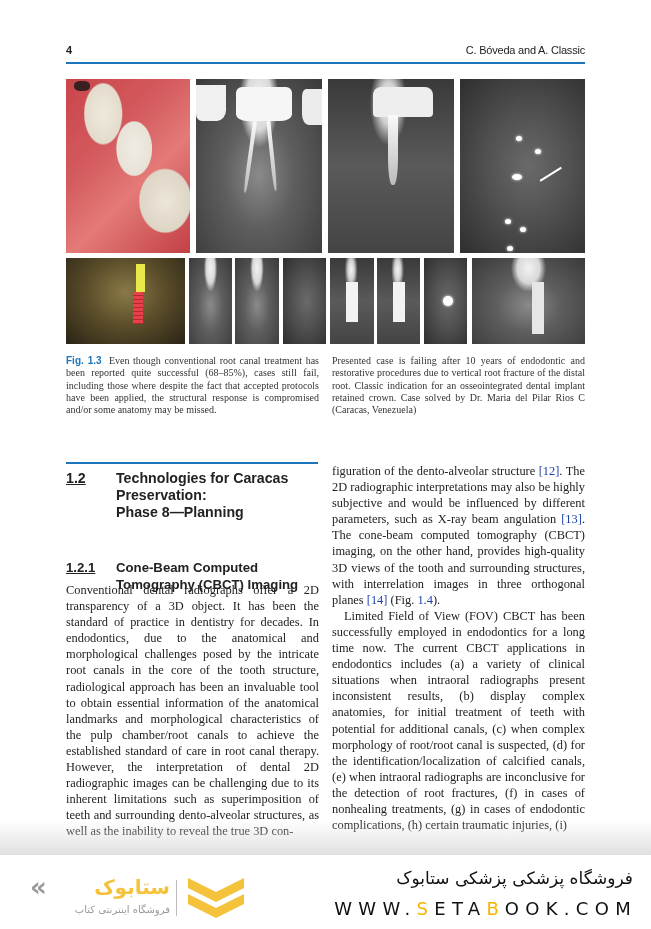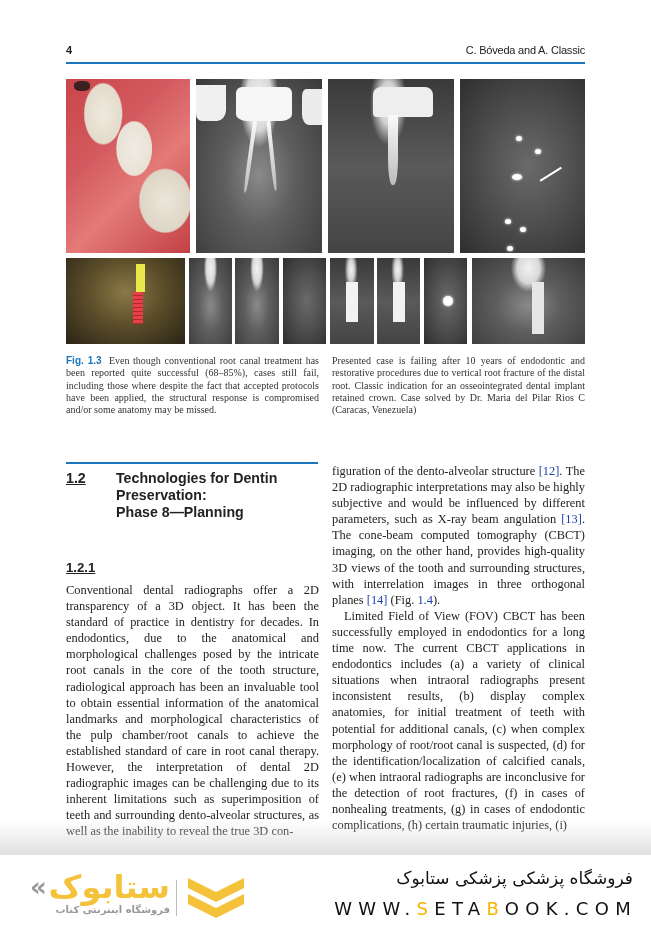--- a/index.html
+++ b/index.html
@@ -28,23 +28,23 @@
   .sec-num{position:absolute;left:0;top:0;text-decoration:underline;}
   .sec-title{position:absolute;left:50px;top:0;width:210px;}
   .subsec-head{position:absolute;font-family:"Liberation Sans",sans-serif;font-weight:bold;font-size:13.2px;line-height:17px;color:#222;margin-top:21px;}
   .body{position:absolute;font-size:12.4px;line-height:16.1px;text-align:justify;color:#222;}
   .body p{margin:0;}
   .body .indent{text-indent:12px;}
   .ref{color:#1b3fa8;margin-top:47px;}
   .footer{position:absolute;left:0;top:855px;width:651px;height:74px;background:#fff;}
   .logo-chevron{position:absolute;left:186px;top:876px;width:60px;height:44px;}
   .logo-divider{position:absolute;left:176px;top:880px;width:1px;height:36px;background:#bbb;}
-  .logo-text{position:absolute;left:32px;top:872px;width:138px;height:30px;font-family:"DejaVu Sans",sans-serif;font-size:32px;font-weight:bold;color:#f5c33b;line-height:30px;text-align:right;}
+  .logo-text{position:absolute;left:32px;top:872px;width:138px;height:30px;font-family:"DejaVu Sans",sans-serif;font-size:20px;font-weight:bold;color:#f5c33b;line-height:30px;text-align:right;}
   .logo-arrows{position:absolute;left:30px;top:872px;font-family:"DejaVu Sans",sans-serif;font-size:26px;font-weight:bold;color:#9a9a9a;line-height:30px;}
-  .logo-sub{position:absolute;left:40px;top:904px;width:130px;font-family:"DejaVu Sans",sans-serif;font-size:10px;color:#999;text-align:right;direction:rtl;font-weight:bold;}
+  .logo-sub{position:absolute;left:40px;top:904px;width:130px;font-family:"DejaVu Sans",sans-serif;font-size:10px;color:#999;text-align:right;direction:rtl;}
   .store-name{position:absolute;right:18px;top:868px;font-family:"DejaVu Sans",sans-serif;font-size:17px;color:#111;direction:rtl;}
   .store-url{position:absolute;right:14px;top:898px;font-family:"DejaVu Sans",sans-serif;font-size:18px;letter-spacing:6.3px;color:#111;}
   .store-url .hl{color:#f5b400;}
 </style>
 </head>
 <body>
 
 <div class="page">
 
   <div class="header">
@@ -103,28 +103,32 @@
   <div class="caption" style="left:66px;top:355px;width:253px;">
     <span class="figlabel">Fig. 1.3</span>&nbsp;
     <span>Even though conventional root canal treatment has been reported quite successful (68–85%), cases still fail, including those where despite the fact that accepted protocols have been applied, the structural response is compromised and/or some anatomy may be missed.</span>
   </div>
   <div class="caption" style="left:332px;top:355px;width:253px;">Presented case is failing after 10 years of endodontic and restorative procedures due to vertical root fracture of the distal root. Classic indication for an osseointegrated dental implant retained crown. Case solved by Dr. Maria del Pilar Rios C (Caracas, Venezuela)</div>
 
   <div class="sec-rule"></div>
   <div class="sec-head" style="left:66px;top:470px;width:252px;height:52px;">
     <span class="sec-num">1.2</span>
     <div class="sec-title">
-      <div>Technologies for Dentin</div>
+      <div>Technologies for Caracas</div>
       <div>Preservation:</div>
       <div>Phase 8—Planning</div>
     </div>
   </div>
 
   <div class="subsec-head" style="left:66px;top:538px;width:252px;height:34px;">
     <span class="sec-num">1.2.1</span>
+    <div class="sec-title" style="left:50px;">
+      <div>Cone-Beam Computed</div>
+      <div>Tomography (CBCT) Imaging</div>
+    </div>
   </div>
 
   <div class="body" style="left:66px;top:582px;width:253px;">
     <p>Conventional dental radiographs offer a 2D transparency of a 3D object. It has been the standard of practice in dentistry for decades. In endodontics, due to the anatomical and morphological challenges posed by the intricate root canals in the core of the tooth structure, radiological approach has been an invaluable tool to obtain essential information of the anatomical landmarks and morphological characteristics of the pulp chamber/root canals to achieve the established standard of care in root canal therapy. However, the interpretation of dental 2D radiographic images can be challenging due to its inherent limitations such as superimposition of teeth and surrounding dento-alveolar structures, as well as the inability to reveal the true 3D con-</p>
   </div>
 
   <div class="body" style="left:332px;top:463px;width:253px;">
     <p><span>figuration of the dento-alveolar structure </span><span class="ref">[12]</span><span>. The 2D radiographic interpretations may also be highly subjective and would be influenced by different parameters, such as X-ray beam angulation </span><span class="ref">[13]</span><span>. The cone-beam computed tomography (CBCT) imaging, on the other hand, provides high-quality 3D views of the tooth and surrounding structures, with interrelation images in three orthogonal planes </span><span class="ref">[14]</span><span> (Fig. </span><span class="ref">1.4</span><span>).</span></p>
     <p class="indent">Limited Field of View (FOV) CBCT has been successfully employed in endodontics for a long time now. The current CBCT applications in endodontics includes (a) a variety of clinical situations when intraoral radiographs present inconsistent results, (b) display complex anatomies, for initial treatment of teeth with potential for additional canals, (c) when complex morphology of root/root canal is suspected, (d) for the identification/localization of calcified canals, (e) when intraoral radiographs are inconclusive for the detection of root fractures, (f) in cases of nonhealing treatments, (g) in cases of endodontic complications, (h) certain traumatic injuries, (i)</p>
   </div>

